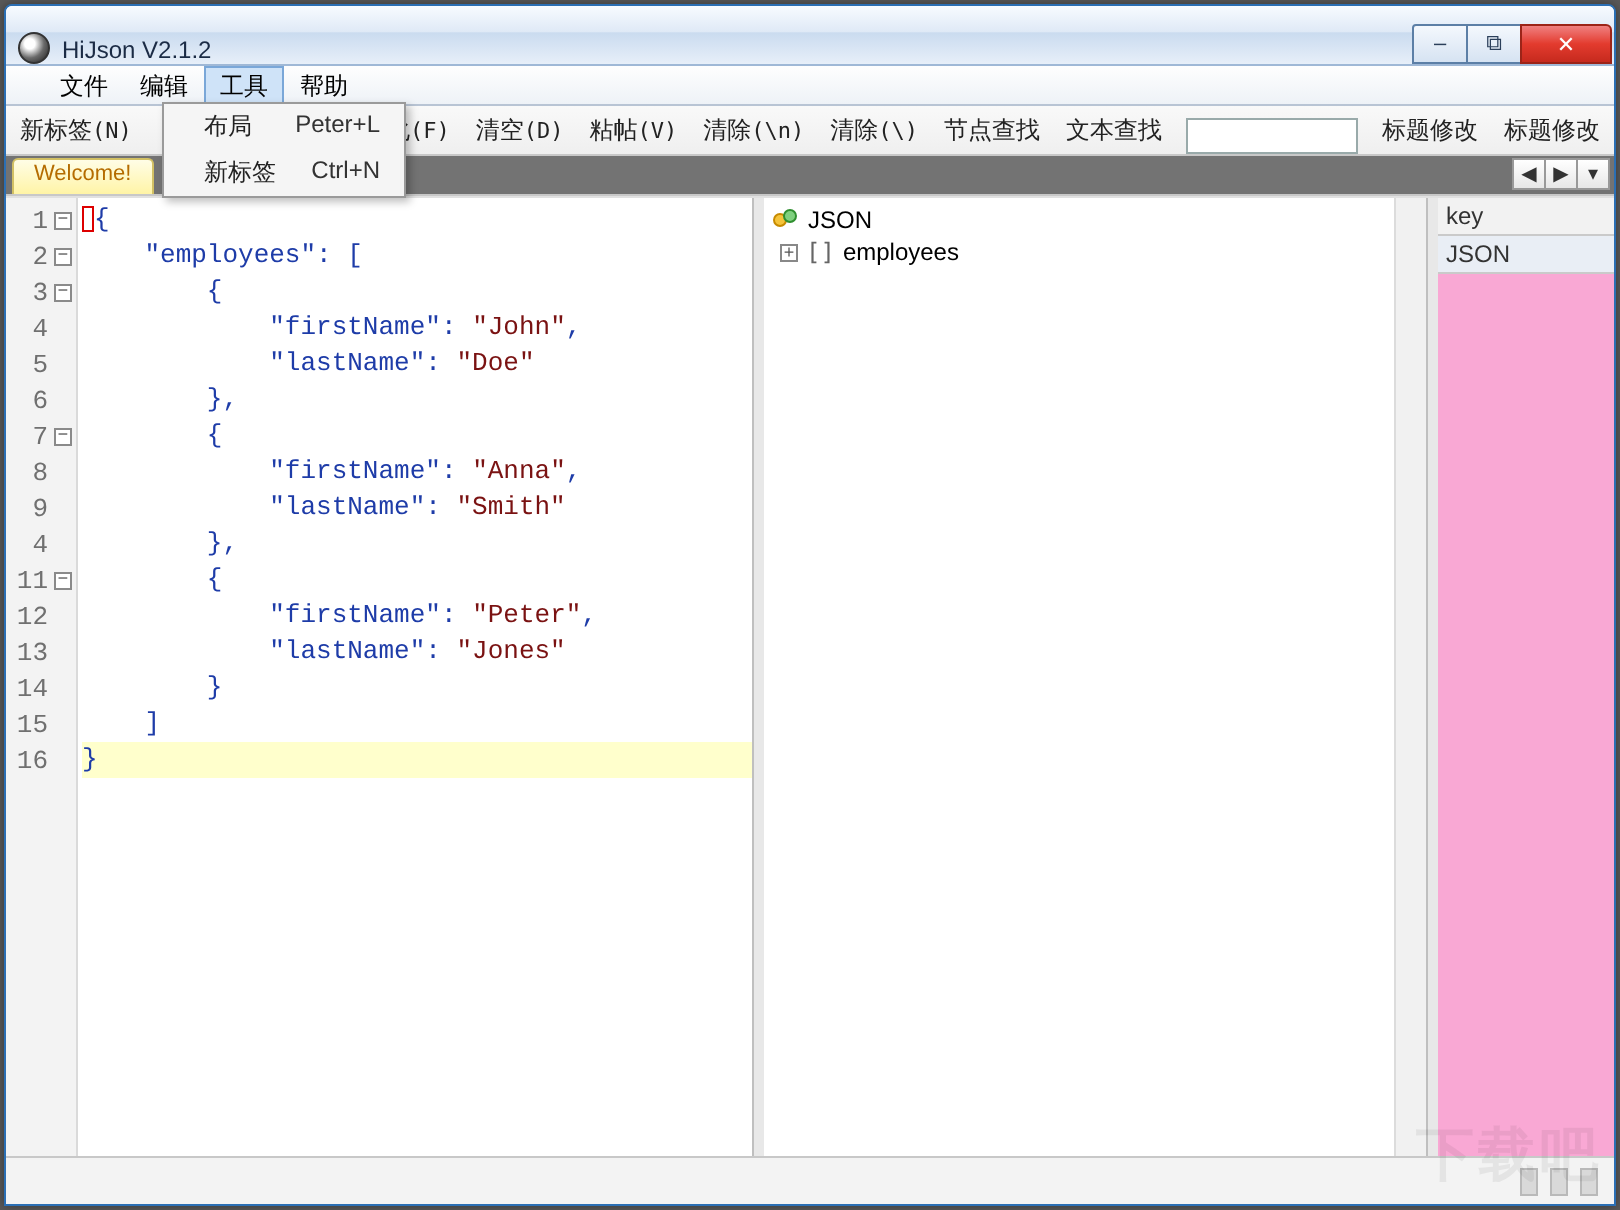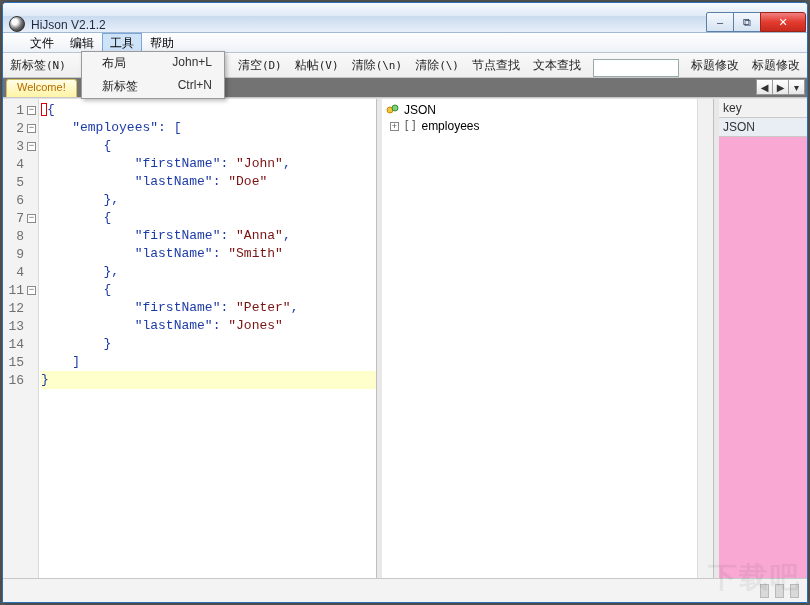--- a/index.html
+++ b/index.html
@@ -86,21 +86,21 @@
   }
   .mono-key{font-family:Consolas,monospace;font-size:11px;}
   .tool-input {
     width:86px;height:18px;border:1px solid #9aa;
     margin:0 4px;padding:0 2px;font-size:12px;
   }
   
   .dropdown {
     position:absolute;
     left:78px; top:48px;
-    width:144px;
+    width:122px;
     background:#f5f5f5;
     border:1px solid #9a9a9a;
     box-shadow:2px 2px 4px rgba(0,0,0,.25);
     z-index:50;
   }
   .dropdown .dd-item{
     display:flex;justify-content:space-between;
     padding:3px 12px 3px 20px;
     color:#222;
   }
@@ -271,21 +271,21 @@
     <span class="tool-btn">节点查找</span>
     <span class="tool-btn">文本查找</span>
     <input class="tool-input" value="" style="">
     <span class="tool-btn">标题修改</span>
     <span class="tool-btn">标题修改</span>
   </div>
 
   <div class="dropdown">
     <div class="dd-item">
       <span>布局</span>
-      <span class="dd-shortcut">John+L</span>
+      <span class="dd-shortcut">Peter+L</span>
     </div>
     <div class="dd-item">
       <span>新标签</span>
       <span class="dd-shortcut">Ctrl+N</span>
     </div>
   </div>
 
   <div class="tabstrip">
     <div class="tab">Welcome!</div>
     <div class="tab-nav">

